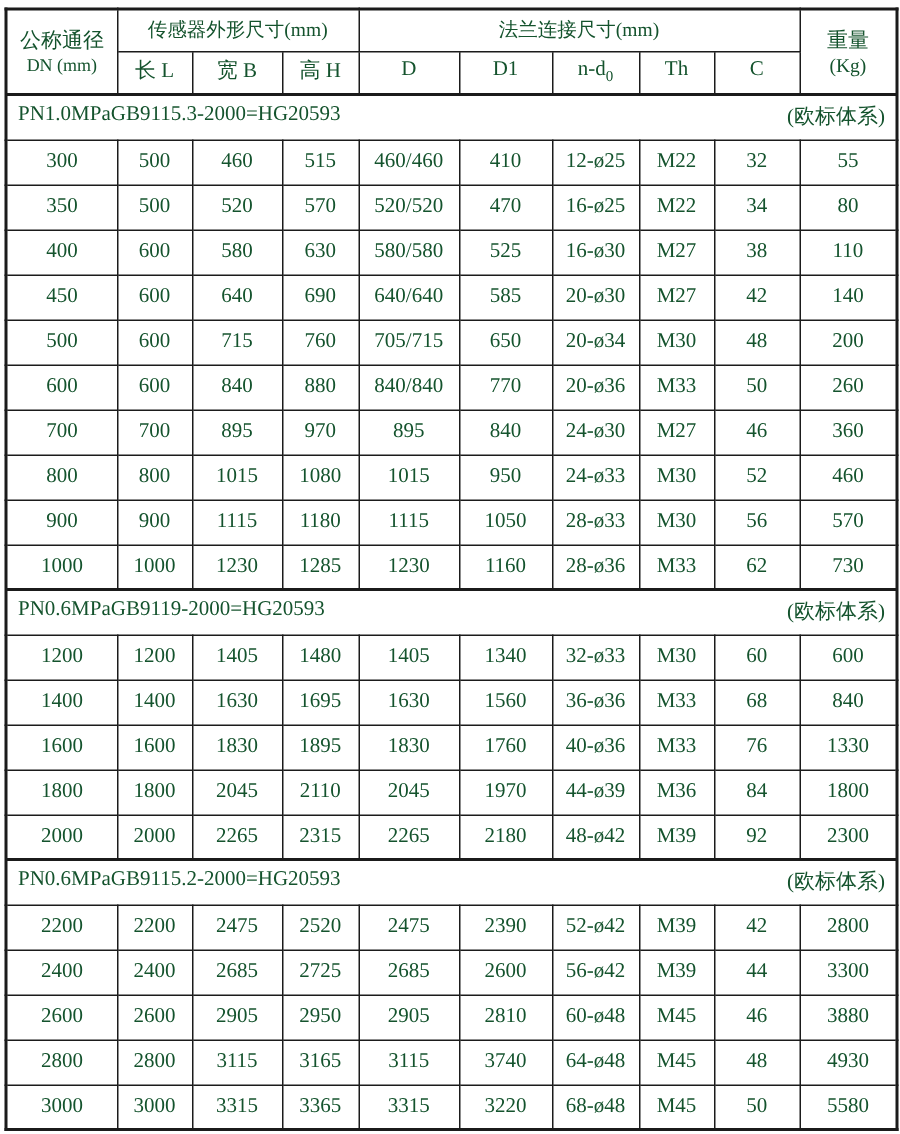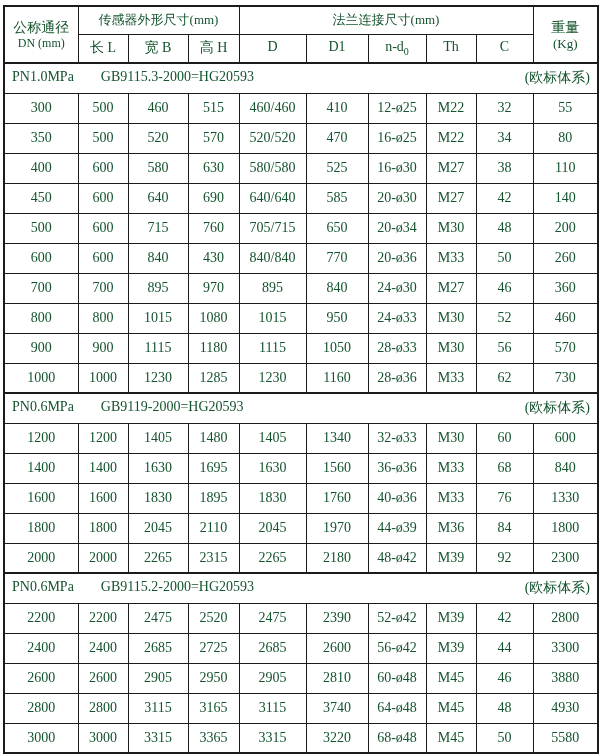--- a/index.html
+++ b/index.html
@@ -46,21 +46,21 @@
   tr.section-row td {
     border-top-width: 2px;
     border-bottom-width: 1px;
     font-size: 14px;
   }
   .section-flex {
     display: flex;
     align-items: flex-start;
     padding: 0 7px;
   }
-  .section-standard { margin-left: 27px; }
+  .section-standard { }
   .section-system { margin-left: auto; }
   tr.data-row { height: 30px; }
   tr.data-row td { font-size: 14px; }
 </style>
 </head>
 <body>
 
 <div class="page">
   <table class="spec">
     <colgroup>
@@ -166,21 +166,21 @@
           <td>650</td>
           <td>20-ø34</td>
           <td>M30</td>
           <td>48</td>
           <td>200</td>
         </tr>
         <tr class="data-row">
           <td>600</td>
           <td>600</td>
           <td>840</td>
-          <td>430</td>
+          <td>880</td>
           <td>840/840</td>
           <td>770</td>
           <td>20-ø36</td>
           <td>M33</td>
           <td>50</td>
           <td>260</td>
         </tr>
         <tr class="data-row">
           <td>700</td>
           <td>700</td>

